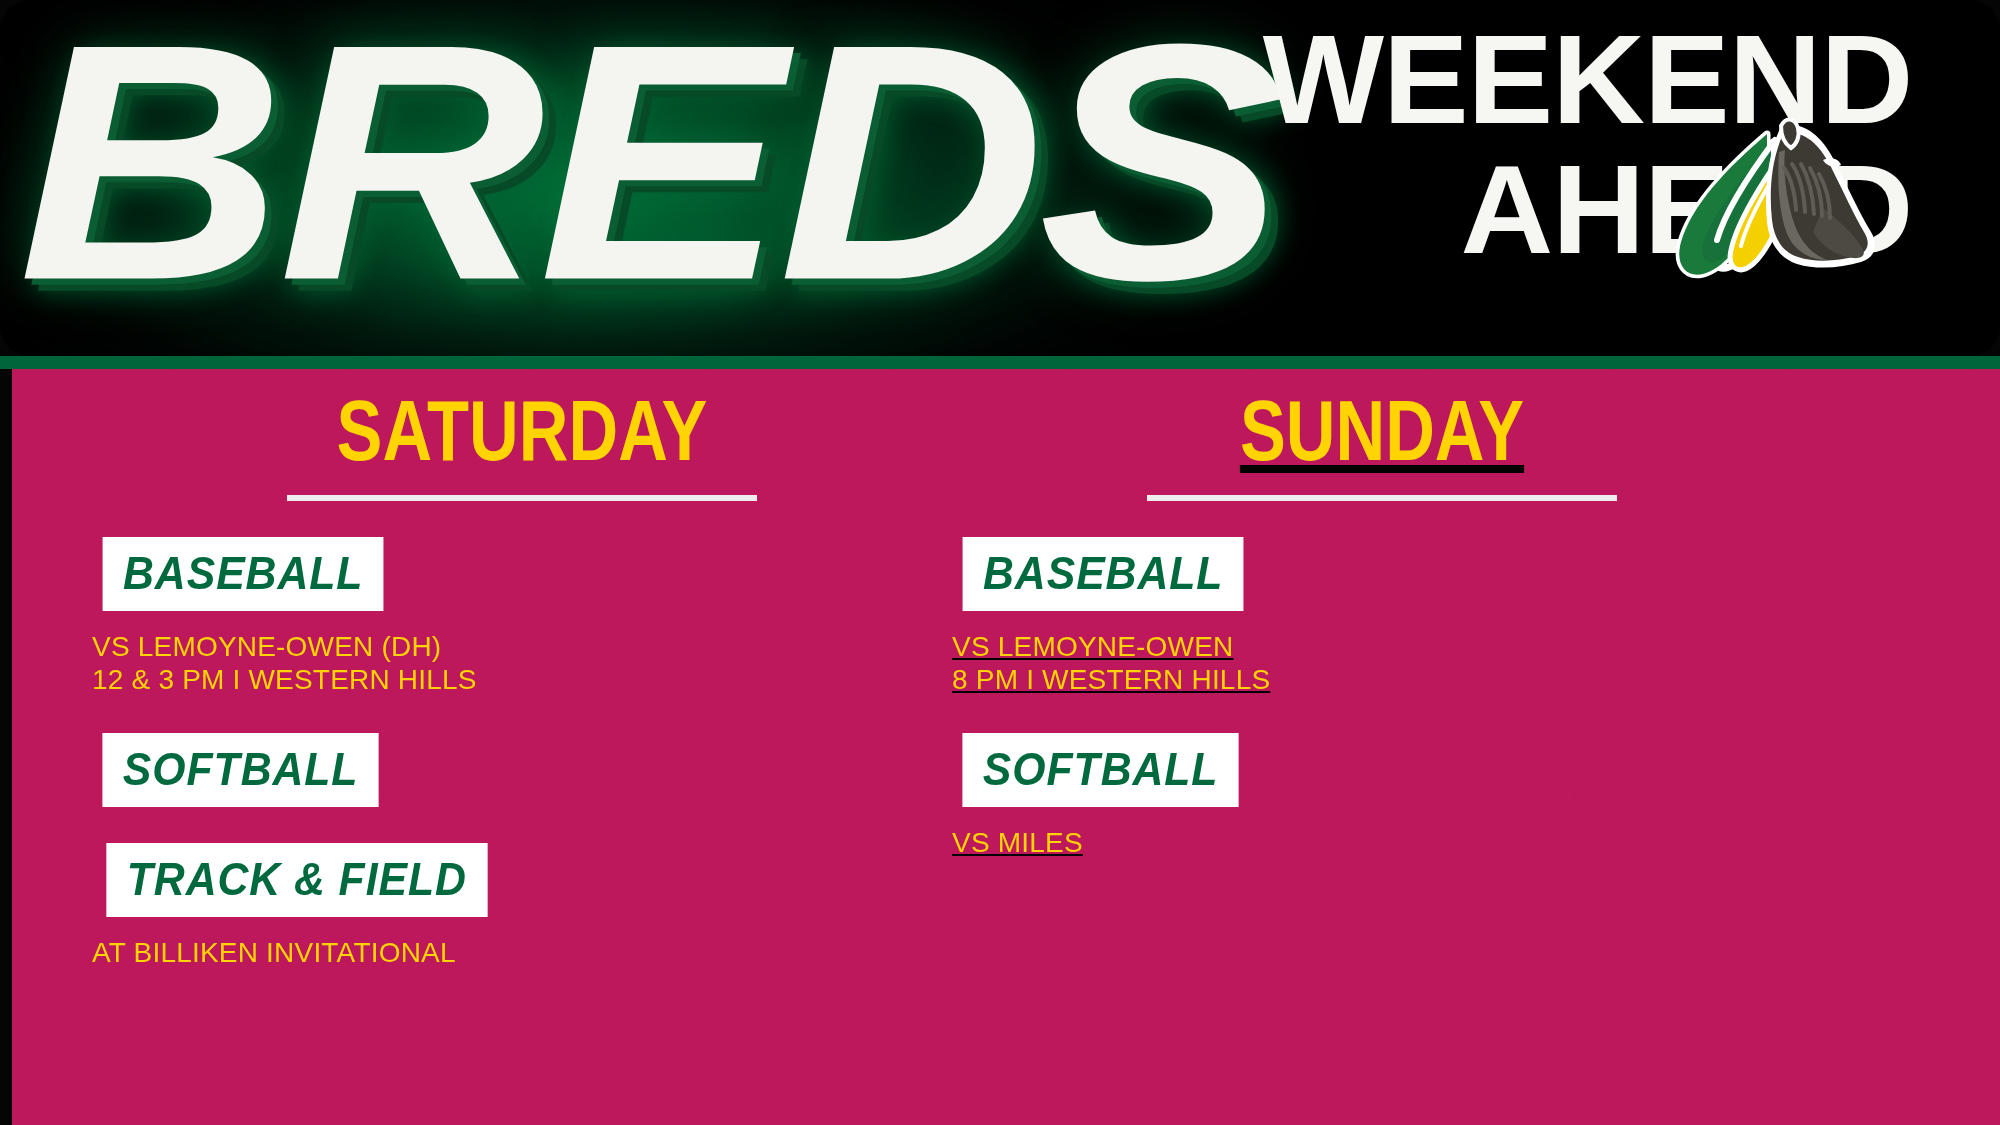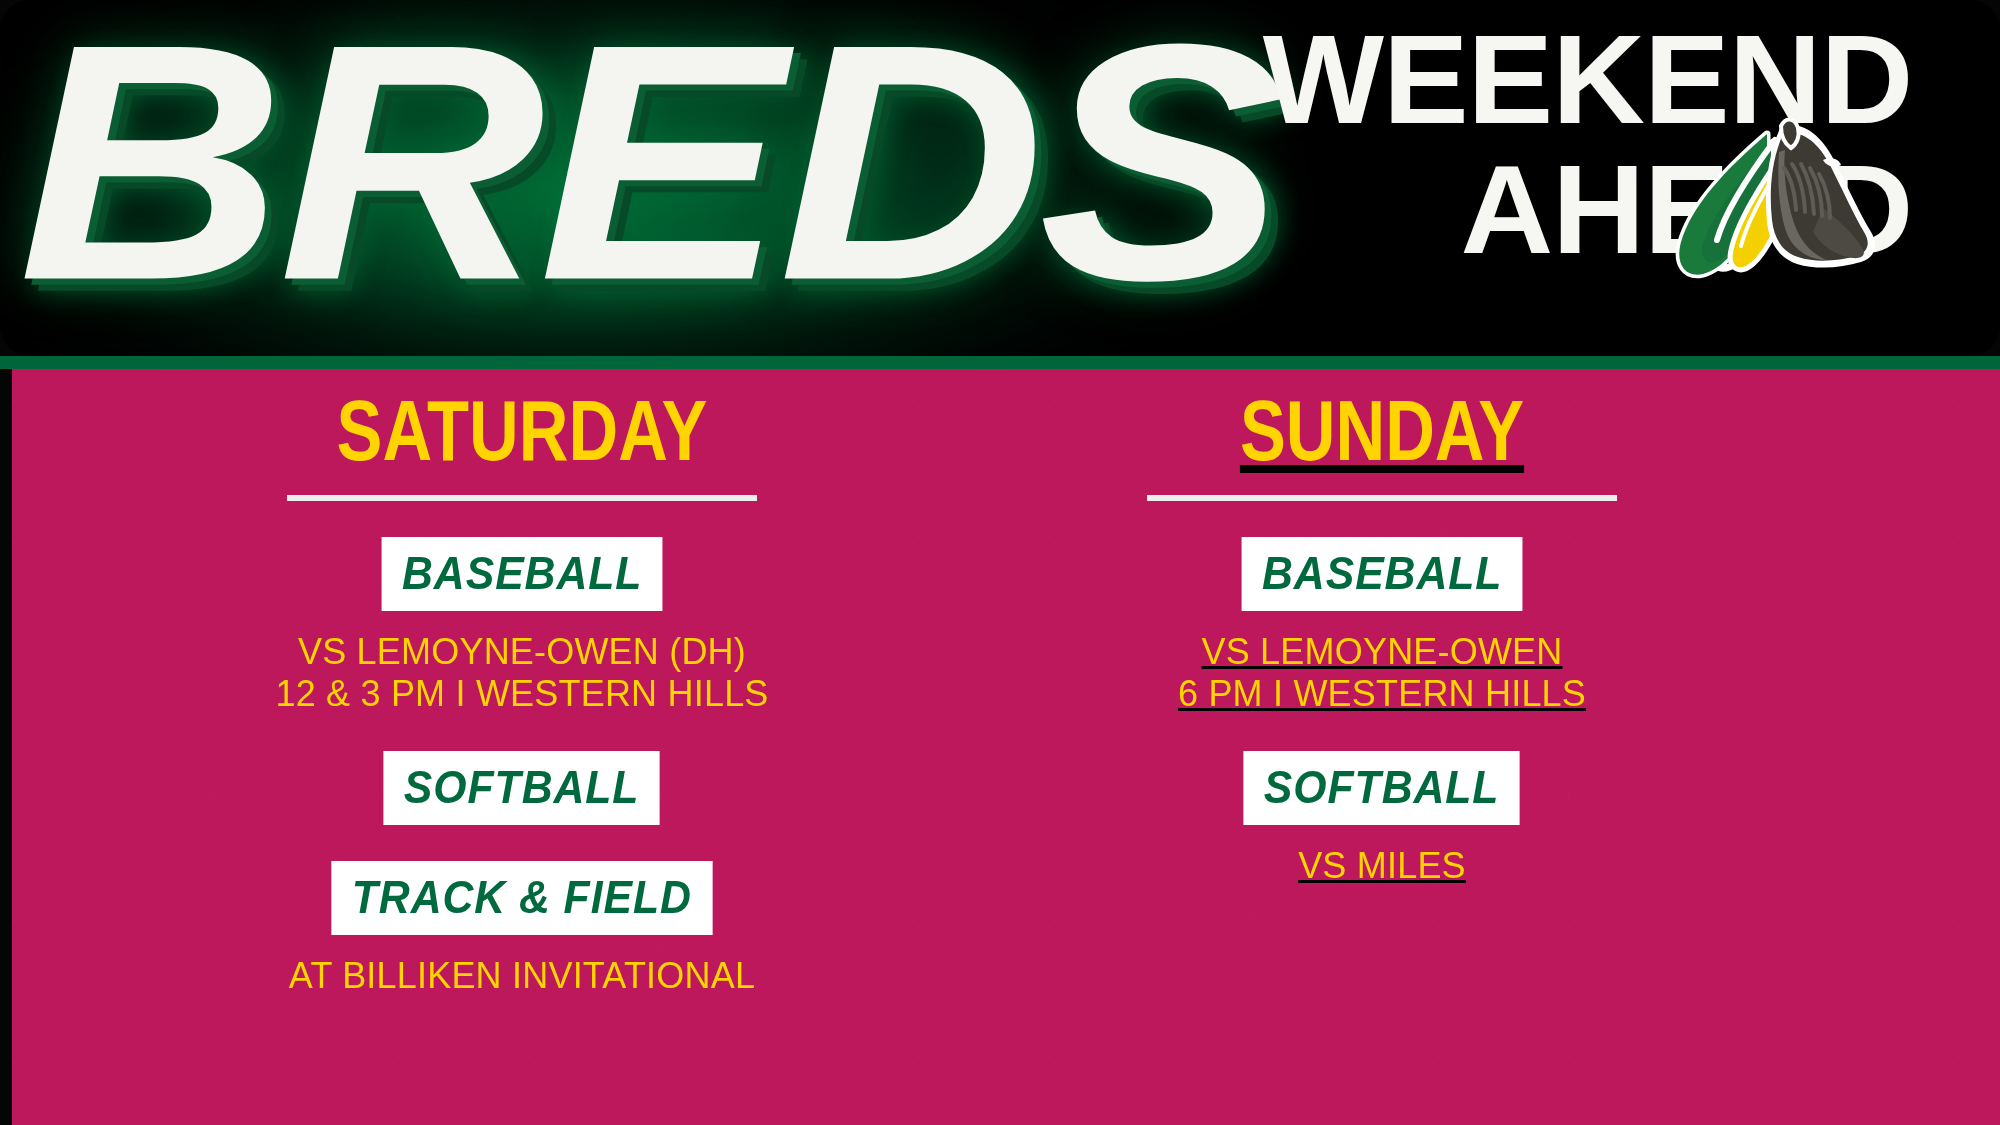--- a/index.html
+++ b/index.html
@@ -158,21 +158,21 @@
     white-space: nowrap;
   }
 
   .day-rule {
     height: 6px;
     background: #eeeeee;
     margin: 22px auto 0 auto;
     width: 470px;
   }
 
-  .event { margin-top: 36px; text-align: center; }
+  .event { margin-top: 36px; text-align: left; }
 
   .sport-badge {
     display: inline-block;
     background: #ffffff;
     color: #00693e;
     font-family: "Liberation Sans", sans-serif;
     font-weight: 700;
     font-style: italic;
     font-size: 46px;
     line-height: 1;
@@ -180,21 +180,21 @@
     padding: 13px 22px 15px 22px;
     transform: scaleX(.93);
     white-space: nowrap;
   }
 
   .event-detail {
     margin-top: 20px;
     color: #ffd400;
     font-family: "Liberation Sans", sans-serif;
     font-weight: 400;
-    font-size: 36px;
+    font-size: 28px;
     line-height: 1.17;
     letter-spacing: .2px;
     white-space: nowrap;
   }
   .event-detail .ln { display: block; }
 </style>
 </head>
 <body>
 
 <div id="stage">
@@ -287,21 +287,21 @@
     </div>
 
     <div class="column" id="col-sunday">
       <div class="day-heading">SUNDAY</div>
       <div class="day-rule"></div>
 
       <div class="event">
         <div class="sport-badge">BASEBALL</div>
         <div class="event-detail">
           <span class="ln">VS LEMOYNE-OWEN</span>
-          <span class="ln">6 PM I WESTERN HILLS</span>
+          <span class="ln">8 PM I WESTERN HILLS</span>
         </div>
       </div>
 
       <div class="event">
         <div class="sport-badge">SOFTBALL</div>
         <div class="event-detail">
           <span class="ln">VS MILES</span>
         </div>
       </div>
     </div>

